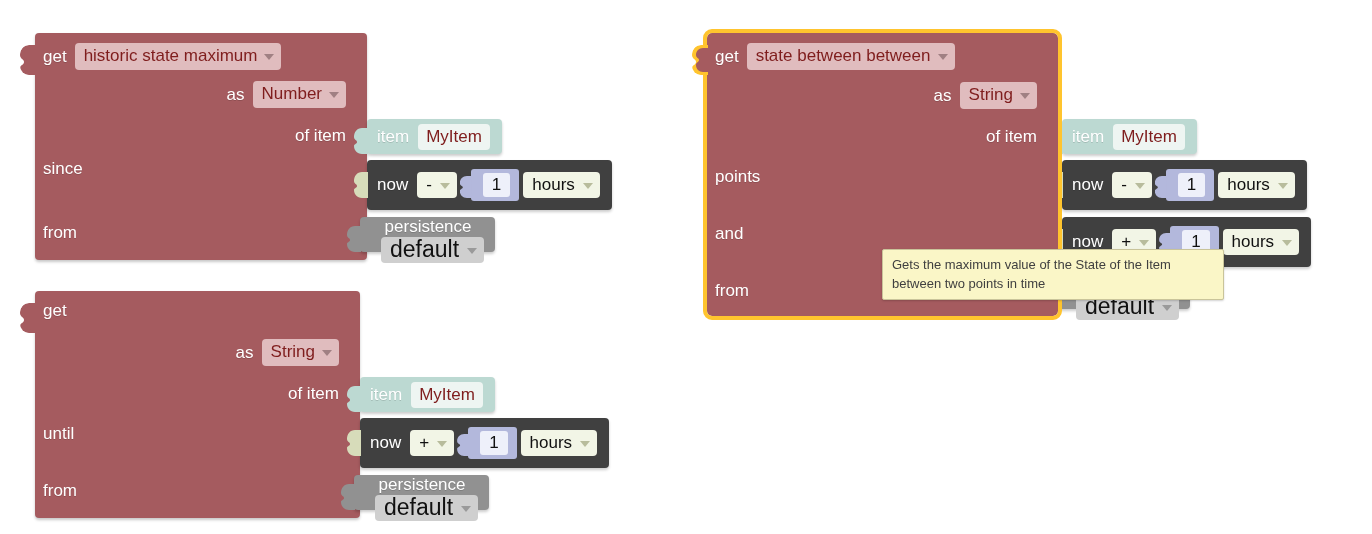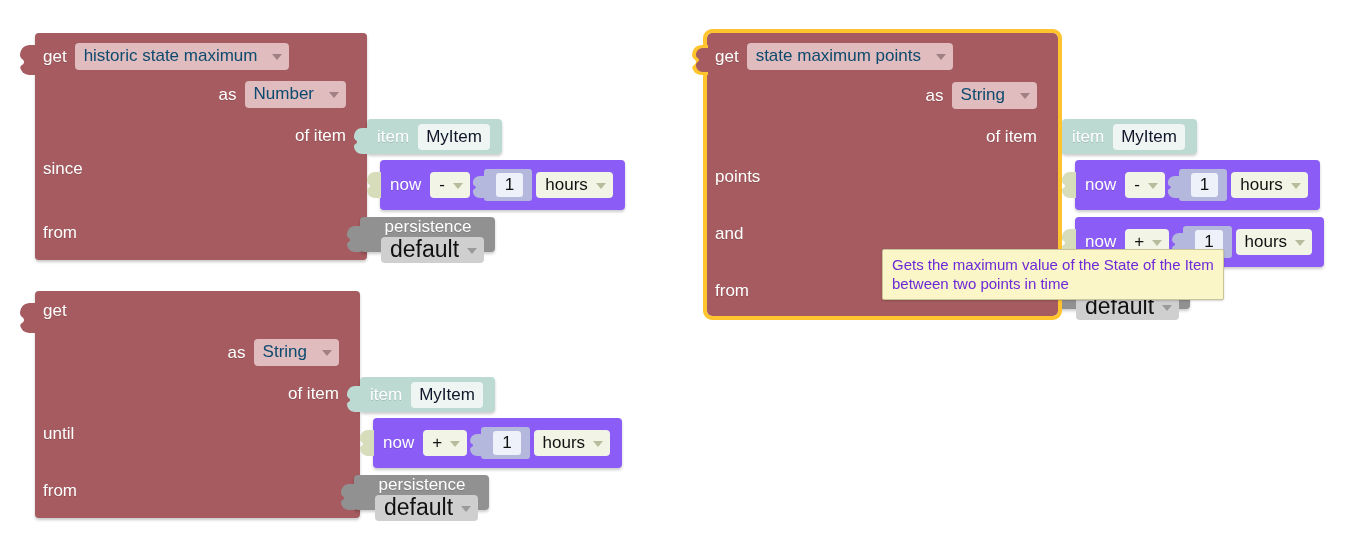--- a/index.html
+++ b/index.html
@@ -41,53 +41,53 @@
 
   
   .row{position:absolute;display:flex;align-items:center;}
   .rowlabel{
     color:#ffffff;font-size:17px;line-height:20px;white-space:nowrap;
     text-shadow:0 1px 0 rgba(0,0,0,.14);
   }
 
   
   .fld{
-    display:inline-flex;align-items:center;gap:15px;
+    display:inline-flex;align-items:center;gap:7px;
     background:#e0bcbe;border-radius:4px;
     padding:3px 7px 4px 9px;margin-left:8px;
-    color:#0c4a6e;font-size:17px;line-height:20px;white-space:nowrap;
+    color:#7f1d1d;font-size:17px;line-height:20px;white-space:nowrap;
   }
   .fld .caret{
     width:0;height:0;border-left:5px solid transparent;border-right:5px solid transparent;
     border-top:6px solid #a08083;margin-top:2px;
   }
 
   
   .child{position:absolute;display:flex;align-items:center;border-radius:4px;}
   .child .tab{
     position:absolute;left:-13px;top:9px;width:14px;height:26px;
     clip-path:path('M14,0 L8,0 C3,0 0,4 0,9 C0,12 3,12 3,14 C3,16 0,16 0,18 C0,22 3,26 8,26 L14,26 Z');
   }
 
   .itemblk{background:#bcd9d2;box-shadow:0 2px 3px rgba(0,0,0,.20);}
   .itemblk .tab{background:#bcd9d2;}
-  .nowblk{background:#8b5cf6;box-shadow:0 2px 3px rgba(0,0,0,.20);margin-left:13px;}
+  .nowblk{background:#404040;box-shadow:0 2px 3px rgba(0,0,0,.20);}
   .nowblk .tab{background:#d7dcba;}
   .persblk{background:#919191;box-shadow:0 2px 3px rgba(0,0,0,.20);flex-direction:column;}
   .persblk .tab{background:#919191;}
 
   .clabel{
     color:#ffffff;font-size:17px;line-height:20px;white-space:nowrap;
     text-shadow:0 1px 0 rgba(0,0,0,.14);
   }
 
   
   .cfield{
     background:#eef5f2;border-radius:4px;padding:2px 8px 3px;
-    color:#0f172a;font-size:17px;line-height:21px;white-space:nowrap;
+    color:#7f1d1d;font-size:17px;line-height:21px;white-space:nowrap;
   }
   .cdrop{
     display:inline-flex;align-items:center;gap:8px;
     background:#f2f5e6;border-radius:4px;padding:2px 7px 3px 9px;
     color:#111;font-size:17px;line-height:21px;white-space:nowrap;
   }
   .cdrop .caret{
     width:0;height:0;border-left:5px solid transparent;border-right:5px solid transparent;
     border-top:6px solid #b8bc9c;margin-top:2px;
   }
@@ -115,21 +115,21 @@
     color:#111;font-size:17px;line-height:21px;
   }
 
   
   .tooltip{
     position:absolute;
     background:#faf6c7;
     border:1px solid #c9c49a;
     border-radius:2px;
     padding:5px 9px 6px;
-    color:#6d28d9;font-size:15px;line-height:19px;
+    color:#404040;font-size:13px;line-height:19px;
     box-shadow:0 1px 2px rgba(0,0,0,.18);
     z-index:20;
     max-width:330px;
   }
 </style>
 </head>
 <body>
 
 <div class="block bigblock" style="left:35px;top:33px;width:332px;height:227px;">
   <div class="outplug">
@@ -260,21 +260,21 @@
 </div>
 
 <div class="block bigblock selected" style="left:707px;top:33px;width:351px;height:283px;">
   <div class="outplug">
       <span class="inner"></span>
     </div>
 
   <div class="row" style="left:8px;top:10px;">
     <span class="rowlabel">get</span>
     <span class="fld">
-      <span>state maximum points</span>
+      <span>state between between</span>
       <span class="caret"></span>
     </span>
   </div>
 
   <div class="row" style="right:21px;top:49px;">
     <span class="rowlabel">as</span>
     <span class="fld">
       <span>String</span>
       <span class="caret"></span>
     </span>

